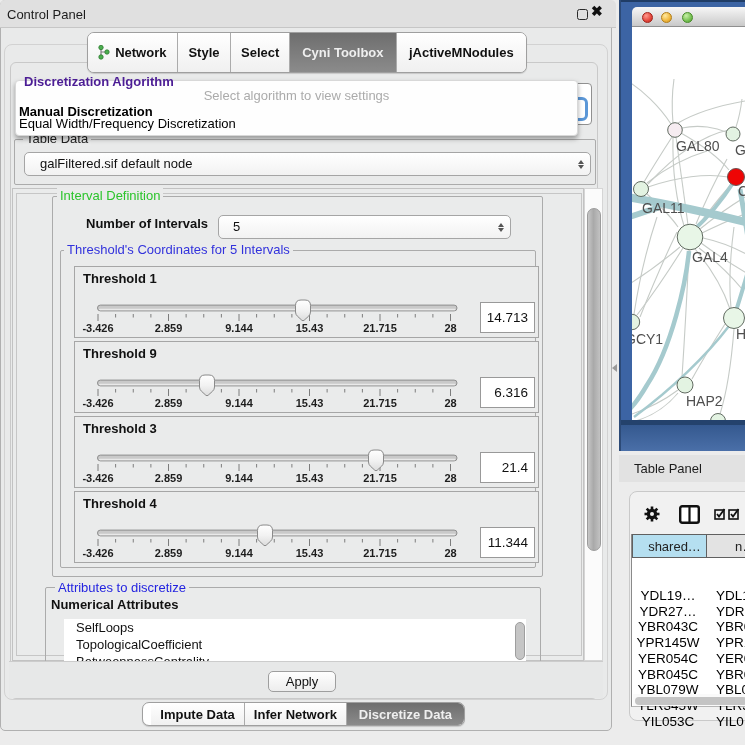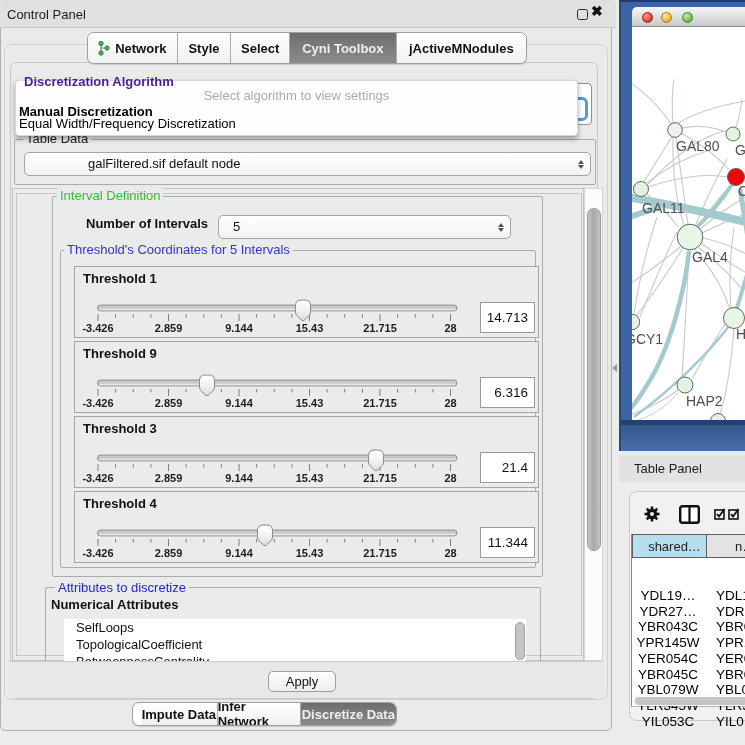--- a/index.html
+++ b/index.html
@@ -8,22 +8,22 @@
 #cpwin { position:absolute; left:0px; top:0px; width:612px; height:731px; background:#e9eaea; border:1px solid #b0b0b0; border-radius:5px; }
 #cptitle { position:absolute; left:0px; top:0px; width:616px; height:28px; background:#e0e0e0; border-bottom:1px solid #c6c6c6; border-radius:5px 5px 0 0; }
 #cptitle span { position:absolute; left:7px; top:7px; font-size:13px; color:#1c1c1c; }
 #floatico { position:absolute; left:577px; top:9px; width:11px; height:11px; border:1.6px solid #2a2a2a; border-radius:2.5px; }
 #closeico { position:absolute; left:591px; top:3px; font-size:14px; font-weight:bold; color:#111; }
 
 .seg { position:absolute; z-index:6; display:flex; border:1px solid #9f9f9f; border-radius:7px; overflow:hidden; background:#fff; box-shadow:0 1px 1px rgba(0,0,0,0.15); }
 .seg .s { height:100%; display:flex; align-items:center; justify-content:center; font-size:13px; font-weight:bold; color:#111; background:linear-gradient(#ffffff,#f0f0f0); border-right:1px solid #ababab; }
 .seg .s:last-child { border-right:none; }
 .seg .sel { background:linear-gradient(#6e6e6e,#8b8b8b); color:#efefef; }
-#toptabs { left:87px; top:32px; width:440px; height:32px;text-align:center; }
-#bottabs { left:132px; top:702px; width:265px; height:24px;padding-left:8px; }
+#toptabs { left:87px; top:32px; width:440px; height:41px;text-align:center; }
+#bottabs { left:142px; top:702px; width:323px; height:24px;padding-left:8px; }
 
 #content { position:absolute; left:4px; top:44px; width:604px; height:656px; border:1px solid #d2d2d2; border-radius:8px; background:#e9eaea; }
 
 .group { position:absolute; border:1px solid #ababab; border-radius:2px; }
 .glabel { position:absolute; font-size:13px; background:#eaebeb; padding:0 3px; white-space:nowrap; }
 
 .combo { position:absolute; background:linear-gradient(#ffffff,#f2f2f2); border:1px solid #a5a5a5; border-radius:5px; font-size:13px; color:#111; }
 .combo .ar { position:absolute; right:6px; top:0; height:100%; display:flex; flex-direction:column; justify-content:center; gap:1px; }
 .combo .ar i { width:0; height:0; border-left:3.5px solid transparent; border-right:3.5px solid transparent; display:block; }
 .combo .ar .up { border-bottom:4.5px solid #555; }
@@ -105,21 +105,21 @@
   <linearGradient id="thg" x1="0" y1="0" x2="0" y2="1">
     <stop offset="0" stop-color="#ffffff"></stop>
         <stop offset="0.5" stop-color="#f2f2f2"></stop>
         <stop offset="1" stop-color="#dcdcdc"></stop>
   </linearGradient>
 </defs>
   </svg>
 
 <div class="group" style="left:14px; top:139px; width:582px; height:46px;"></div>
 <div class="glabel" style="left:23px; top:131px; color:#222;">Table Data</div>
-<div class="combo" style="left:24px; top:152px; width:567px; height:24px; line-height:22px;padding-left:48px;"><span style="padding-left:15px;">galFiltered.sif default node</span>
+<div class="combo" style="left:24px; top:152px; width:567px; height:24px; line-height:22px;"><span style="padding-left:15px;">galFiltered.sif default node</span>
   <div class="ar">
       <i class="up"></i>
       <i class="dn"></i>
     </div>
 </div>
 
 <div id="spane"></div>
 <div style="position:absolute; left:16px; top:193px; width:566px; height:463px; border:1px solid #c6c6c6;"></div>
 <div id="vsb"></div>
 <div id="vsbthumb"></div>

